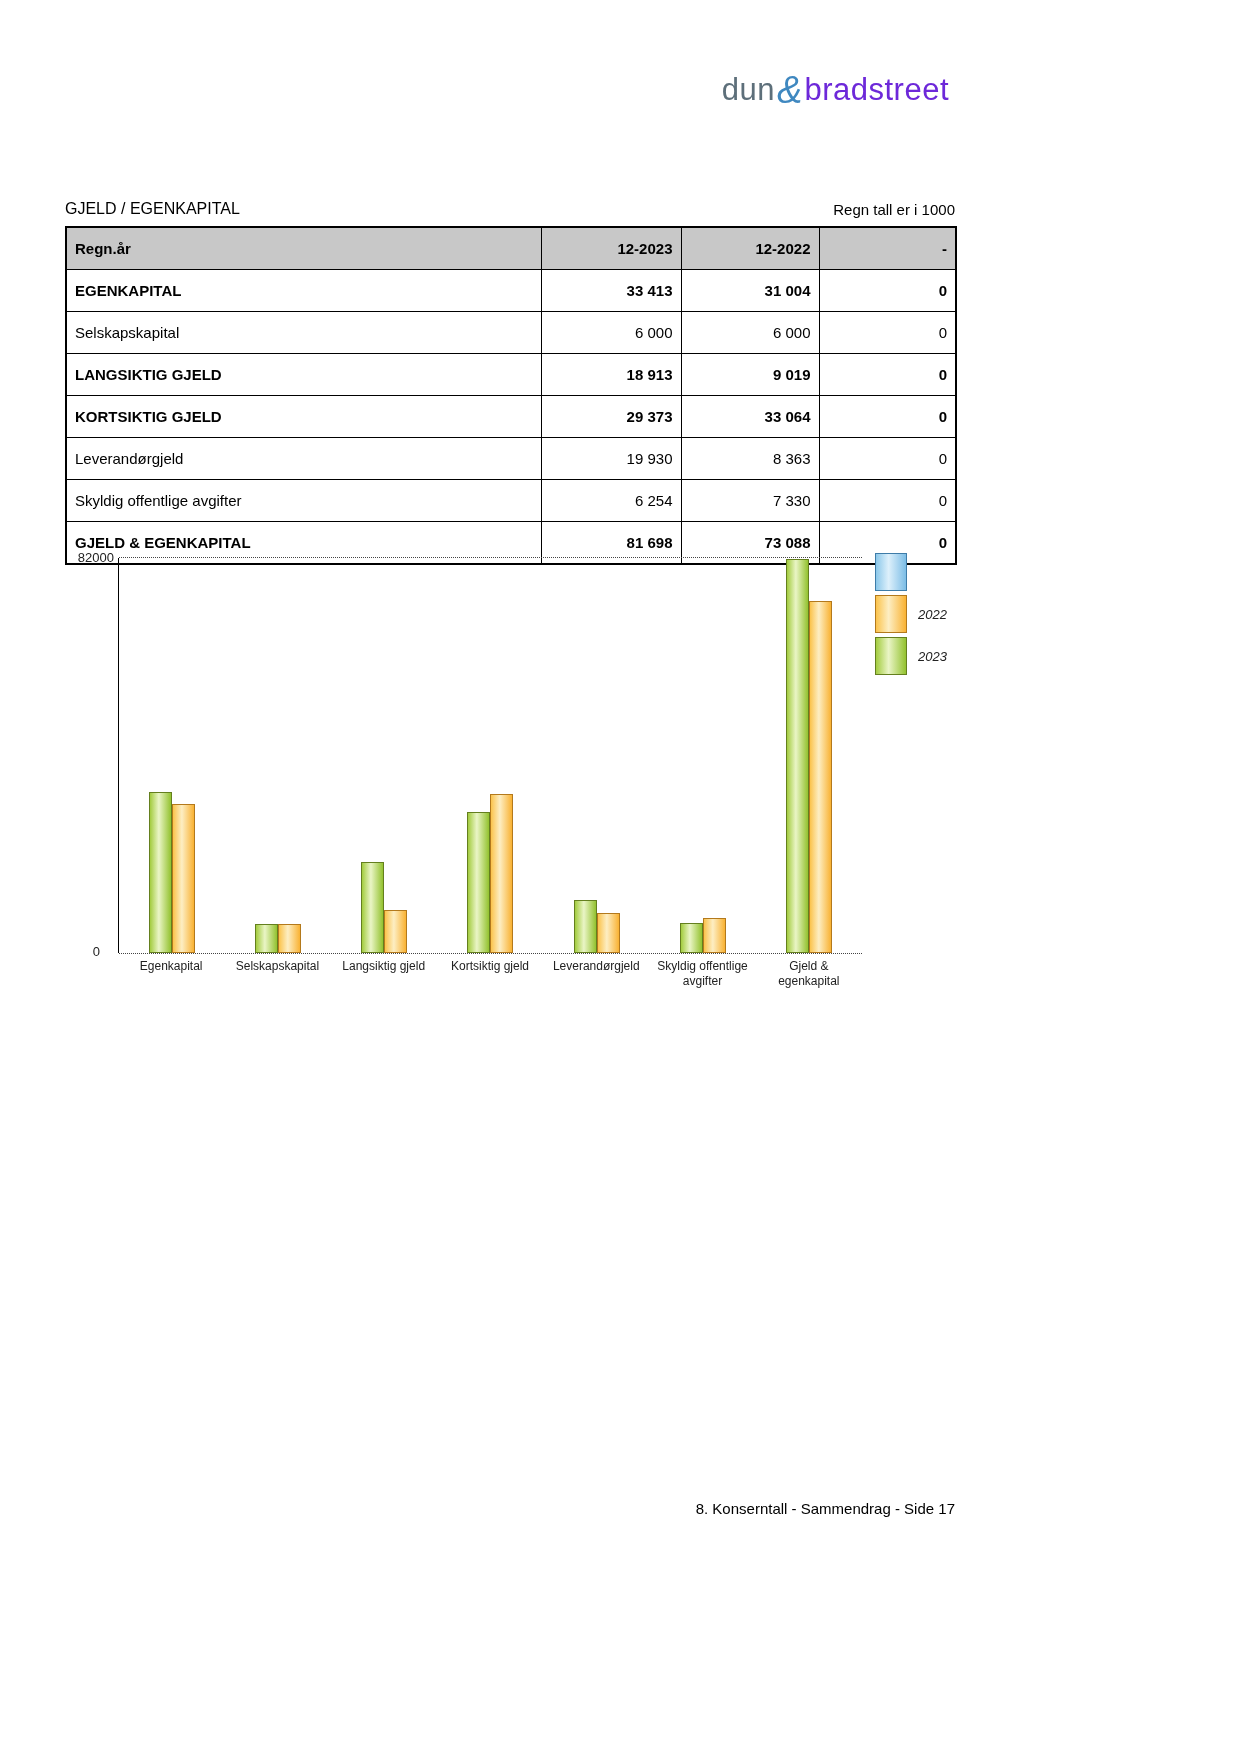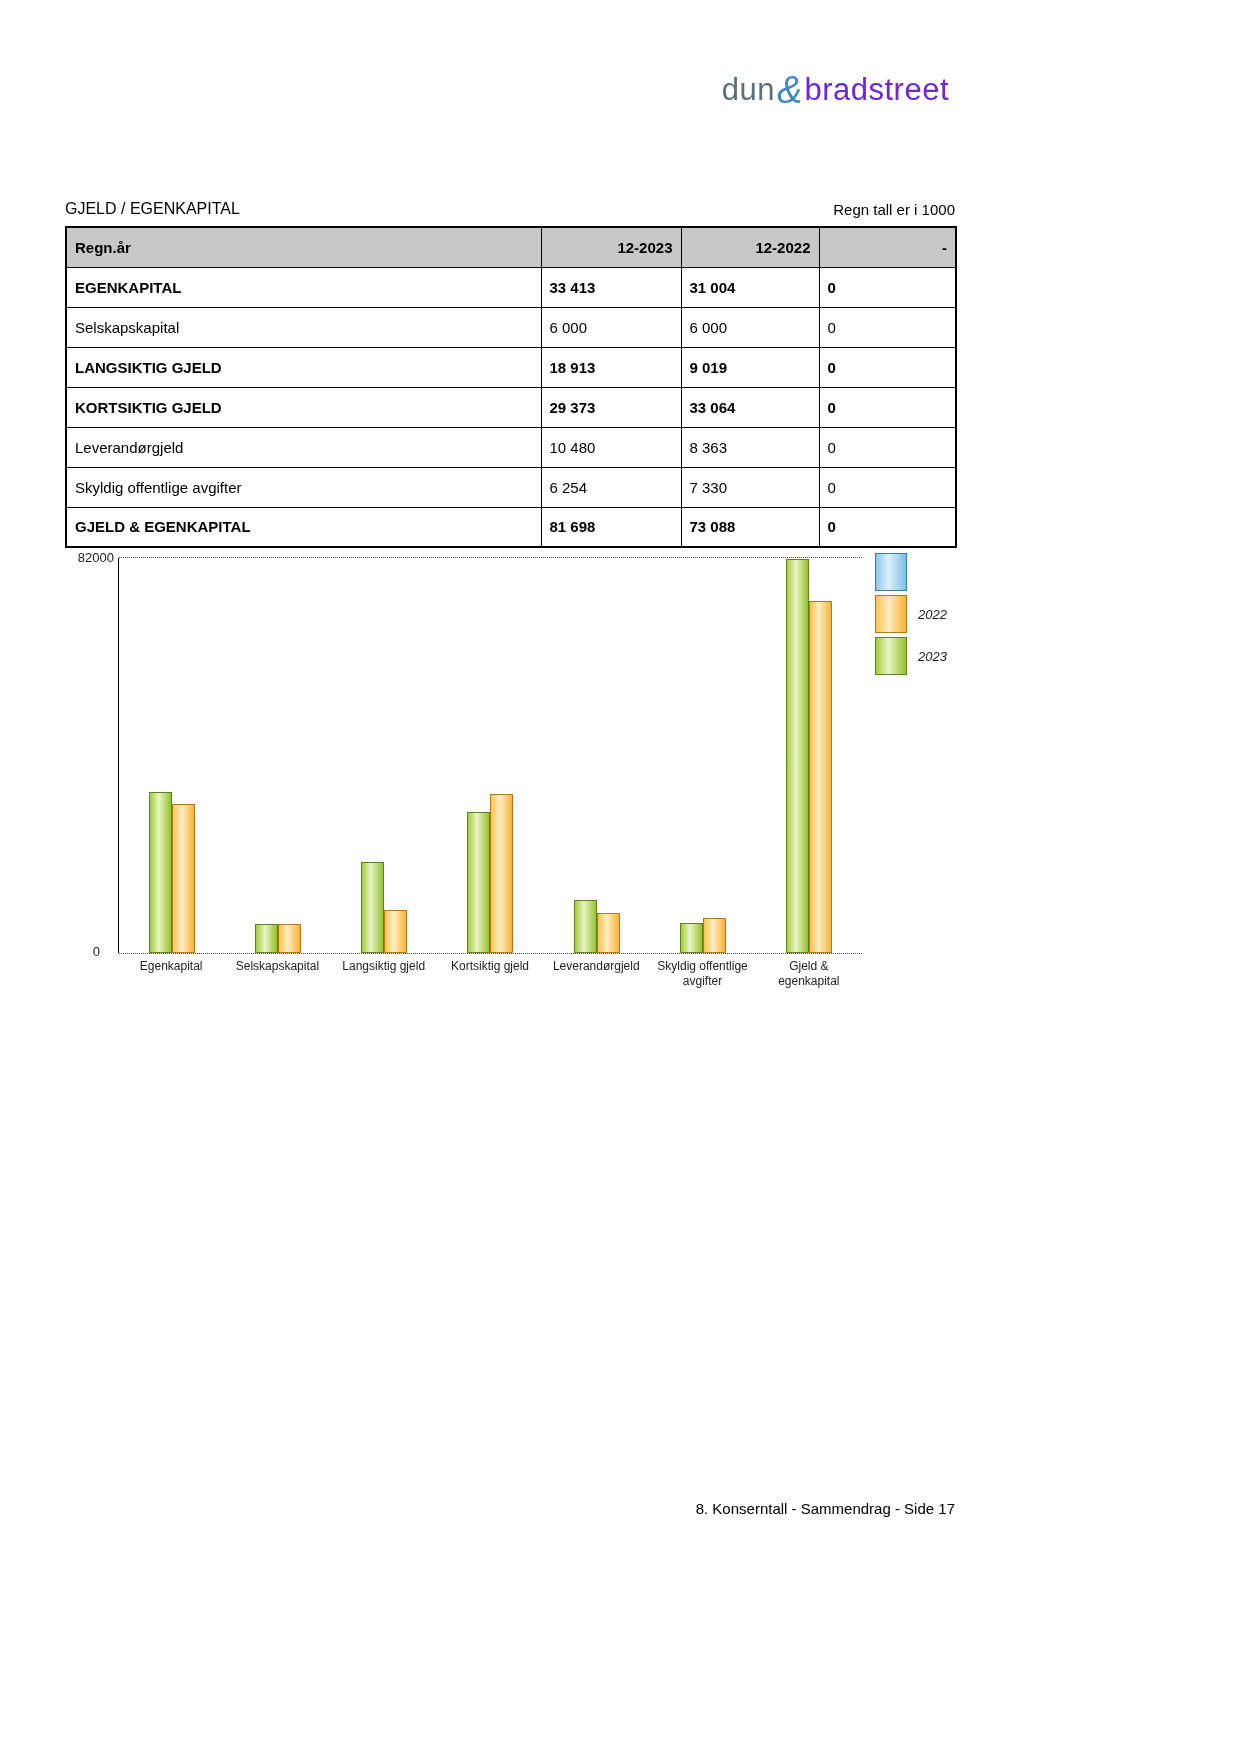--- a/index.html
+++ b/index.html
@@ -16,25 +16,25 @@
   .logo-amp { font-size:38px; color:#3f88c0; font-style:italic; margin:0 2px; position:relative; top:3px; }
   .logo-bradstreet { font-size:31px; color:#6d28d9; letter-spacing:0.5px; }
 
   
   .title-row { position:absolute; left:65px; top:200px; width:890px; display:flex; justify-content:space-between; align-items:flex-end; }
   .section-title { font-size:16px; font-weight:normal; }
   .units-note { font-size:15px; }
 
   
   table.fin { position:absolute; left:65px; top:226px; width:890px; border-collapse:collapse; table-layout:fixed; font-size:15px; }
-  table.fin th, table.fin td { border:1px solid #000; height:40px; padding:4px 8px; overflow:hidden; white-space:nowrap; }
+  table.fin th, table.fin td { border:1px solid #000; height:40px; padding:12px 8px; overflow:hidden; white-space:nowrap; }
   table.fin { border:2px solid #000; }
   table.fin th { background:#c8c8c8; font-weight:bold; text-align:right; }
   table.fin th.lbl { text-align:left; }
-  table.fin td { text-align:left; }
+  table.fin td { text-align:right; }
   table.fin td.lbl { text-align:left; }
   table.fin tr.bold td { font-weight:bold; }
   .col-lbl { width:475px; } .col-a { width:140px; } .col-b { width:138px; } .col-c { width:137px; }
 
   
   .chart { position:absolute; left:0; top:545px; width:1220px; height:470px; }
   .ytick-max { position:absolute; left:70px; top:5px; width:44px; text-align:right; font-size:13px; color:#222; }
   .ytick-min { position:absolute; left:70px; top:399px; width:30px; text-align:right; font-size:13px; color:#222; }
   .plot { position:absolute; left:118px; top:13px; width:744px; height:395px; border-left:1px solid #000; }
   .grid-top { position:absolute; left:0; top:-1px; width:100%; border-top:1px dotted #444; }
@@ -108,21 +108,21 @@
           <td class="num">0</td>
         </tr>
         <tr class="bold">
           <td class="lbl">KORTSIKTIG GJELD</td>
           <td class="num">29 373</td>
           <td class="num">33 064</td>
           <td class="num">0</td>
         </tr>
         <tr>
           <td class="lbl">Leverandørgjeld</td>
-          <td class="num">10 480</td>
+          <td class="num">19 930</td>
           <td class="num">8 363</td>
           <td class="num">0</td>
         </tr>
         <tr>
           <td class="lbl">Skyldig offentlige avgifter</td>
           <td class="num">6 254</td>
           <td class="num">7 330</td>
           <td class="num">0</td>
         </tr>
         <tr class="bold">

